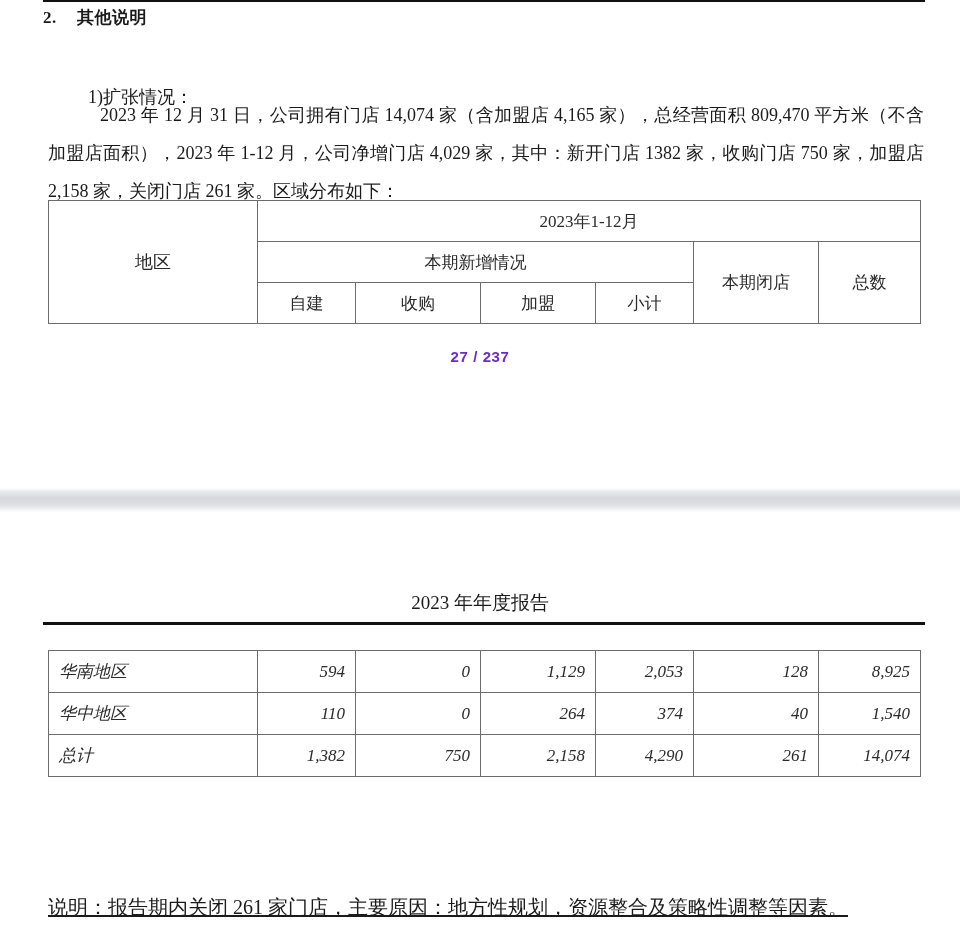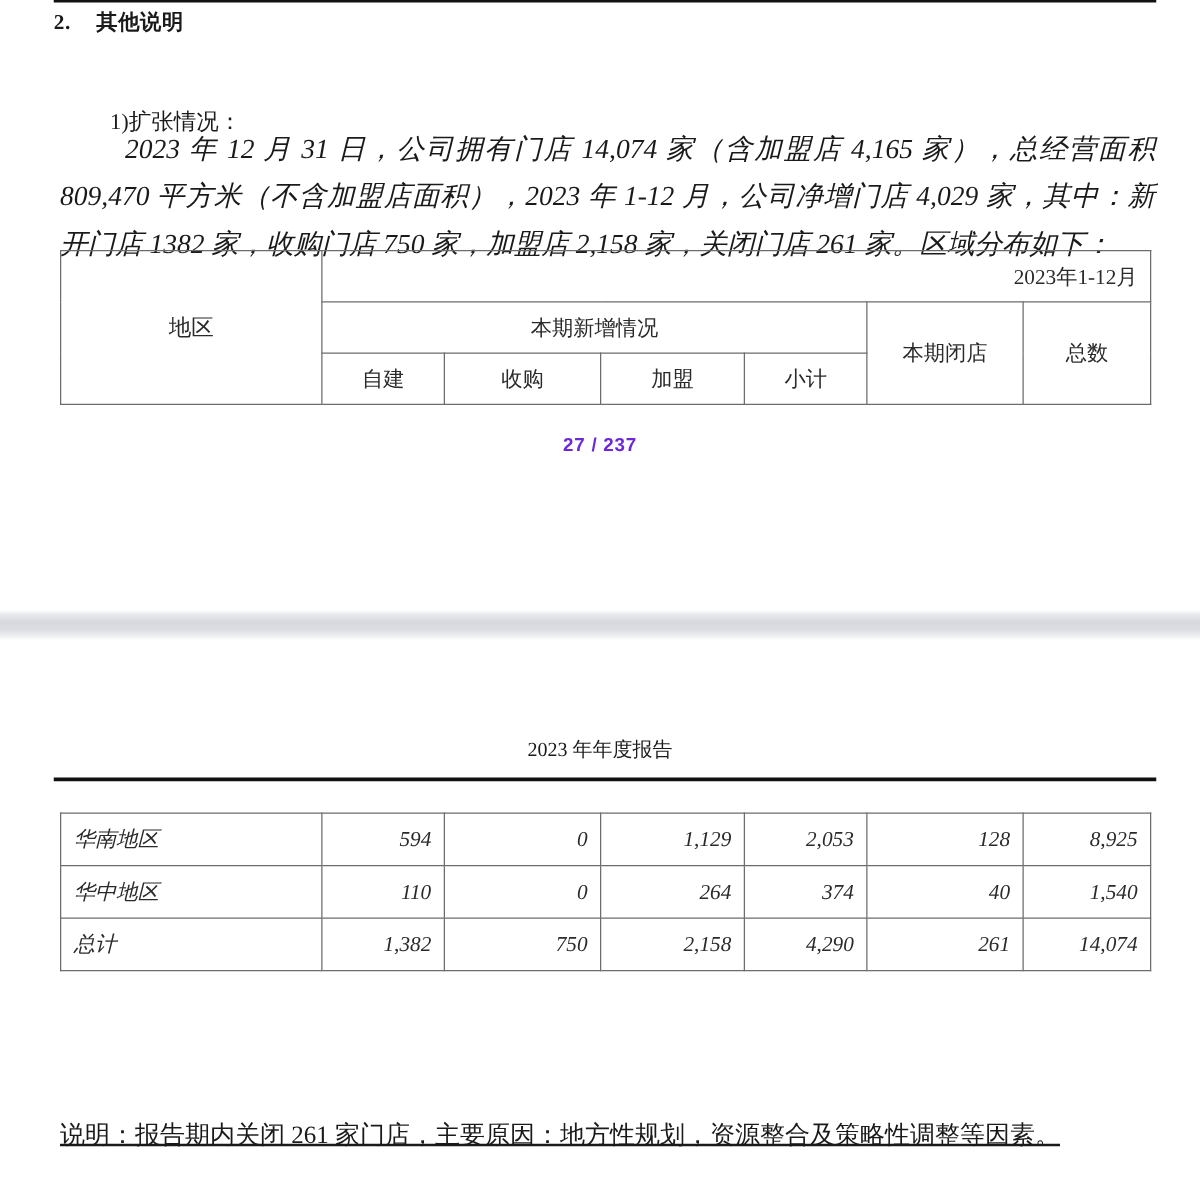--- a/index.html
+++ b/index.html
@@ -67,25 +67,24 @@
     font-size: 18px;
     white-space: nowrap;
     margin-top: 44px;
   }
 
   .body-text {
     position: absolute;
     left: 48px;
     top: 78px;
     width: 876px;
-    font-size: 22px;
+    font-size: 18px;
     line-height: 38px;
     text-align: justify;
     text-indent: 52px;
-    font-style: italic;
   }
 
   
   .page-number {
     position: absolute;
     left: 0;
     top: 348px;
     width: 960px;
     text-align: center;
     font-family: "Liberation Sans", "DejaVu Sans", sans-serif;
@@ -95,21 +94,21 @@
     letter-spacing: 0.6px;
   }
 
   
   .running-header {
     position: absolute;
     left: 0;
     top: 78px;
     width: 960px;
     text-align: center;
-    font-size: 16px;
+    font-size: 19px;
   }
   .header-rule {
     position: absolute;
     left: 43px;
     top: 110px;
     width: 882px;
     height: 3px;
     background: #111;
   }
 
@@ -131,21 +130,21 @@
   .c-left   { text-align: left; }
 
   
   .table-header-part {
     left: 48px;
     top: 200px;
     width: 872px;
   }
   .table-header-part td { height: 40px; }
   .cell-region  { font-size: 18px; }
-  .cell-span-year { height: 42px; text-align: right; }
+  .cell-span-year { height: 42px; }
 
   
   .table-data-part {
     left: 48px;
     top: 138px;
     width: 872px;
   }
   .table-data-part td { height: 41px; font-size: 17px; font-style: italic; }
   .row-tall td { height: 70px; }
   .region-name { font-size: 17px; line-height: 30px; }

